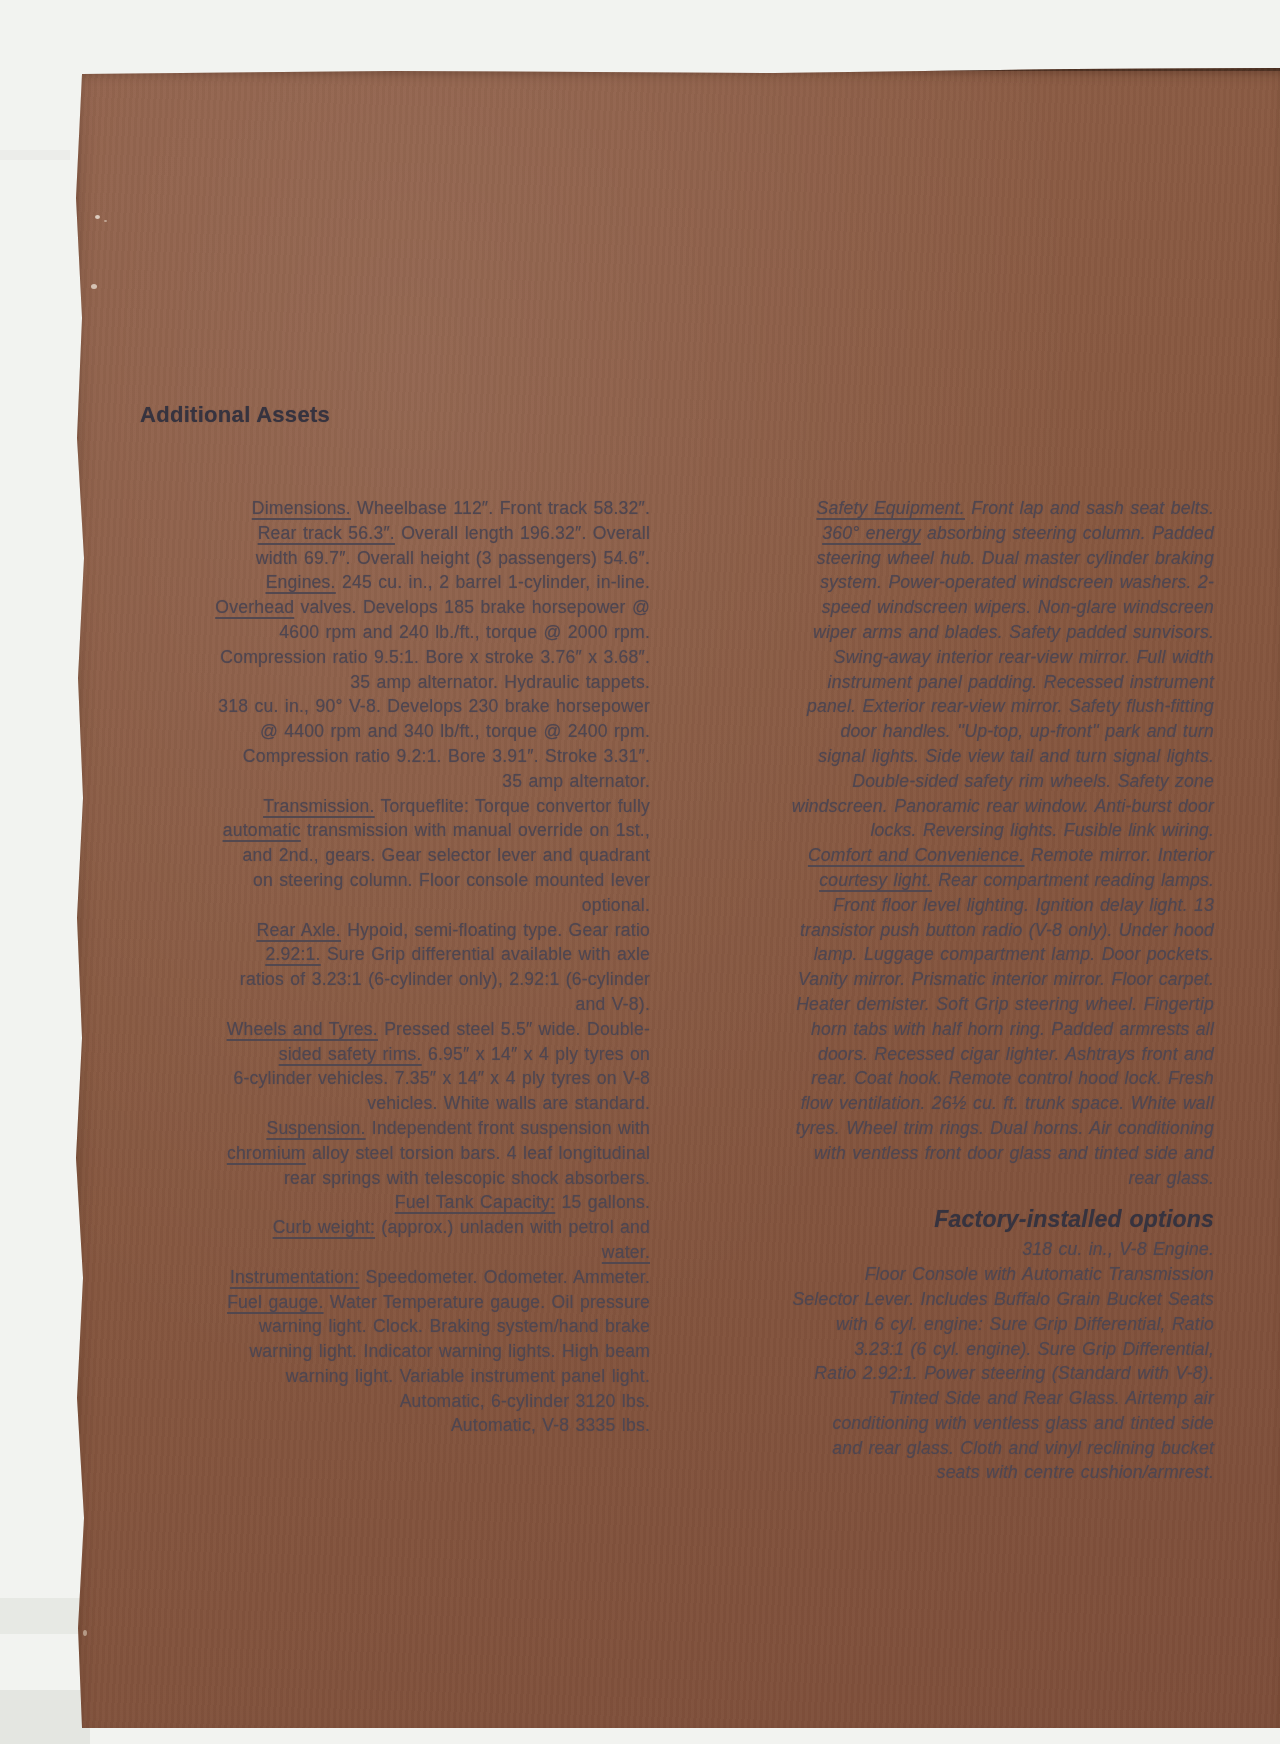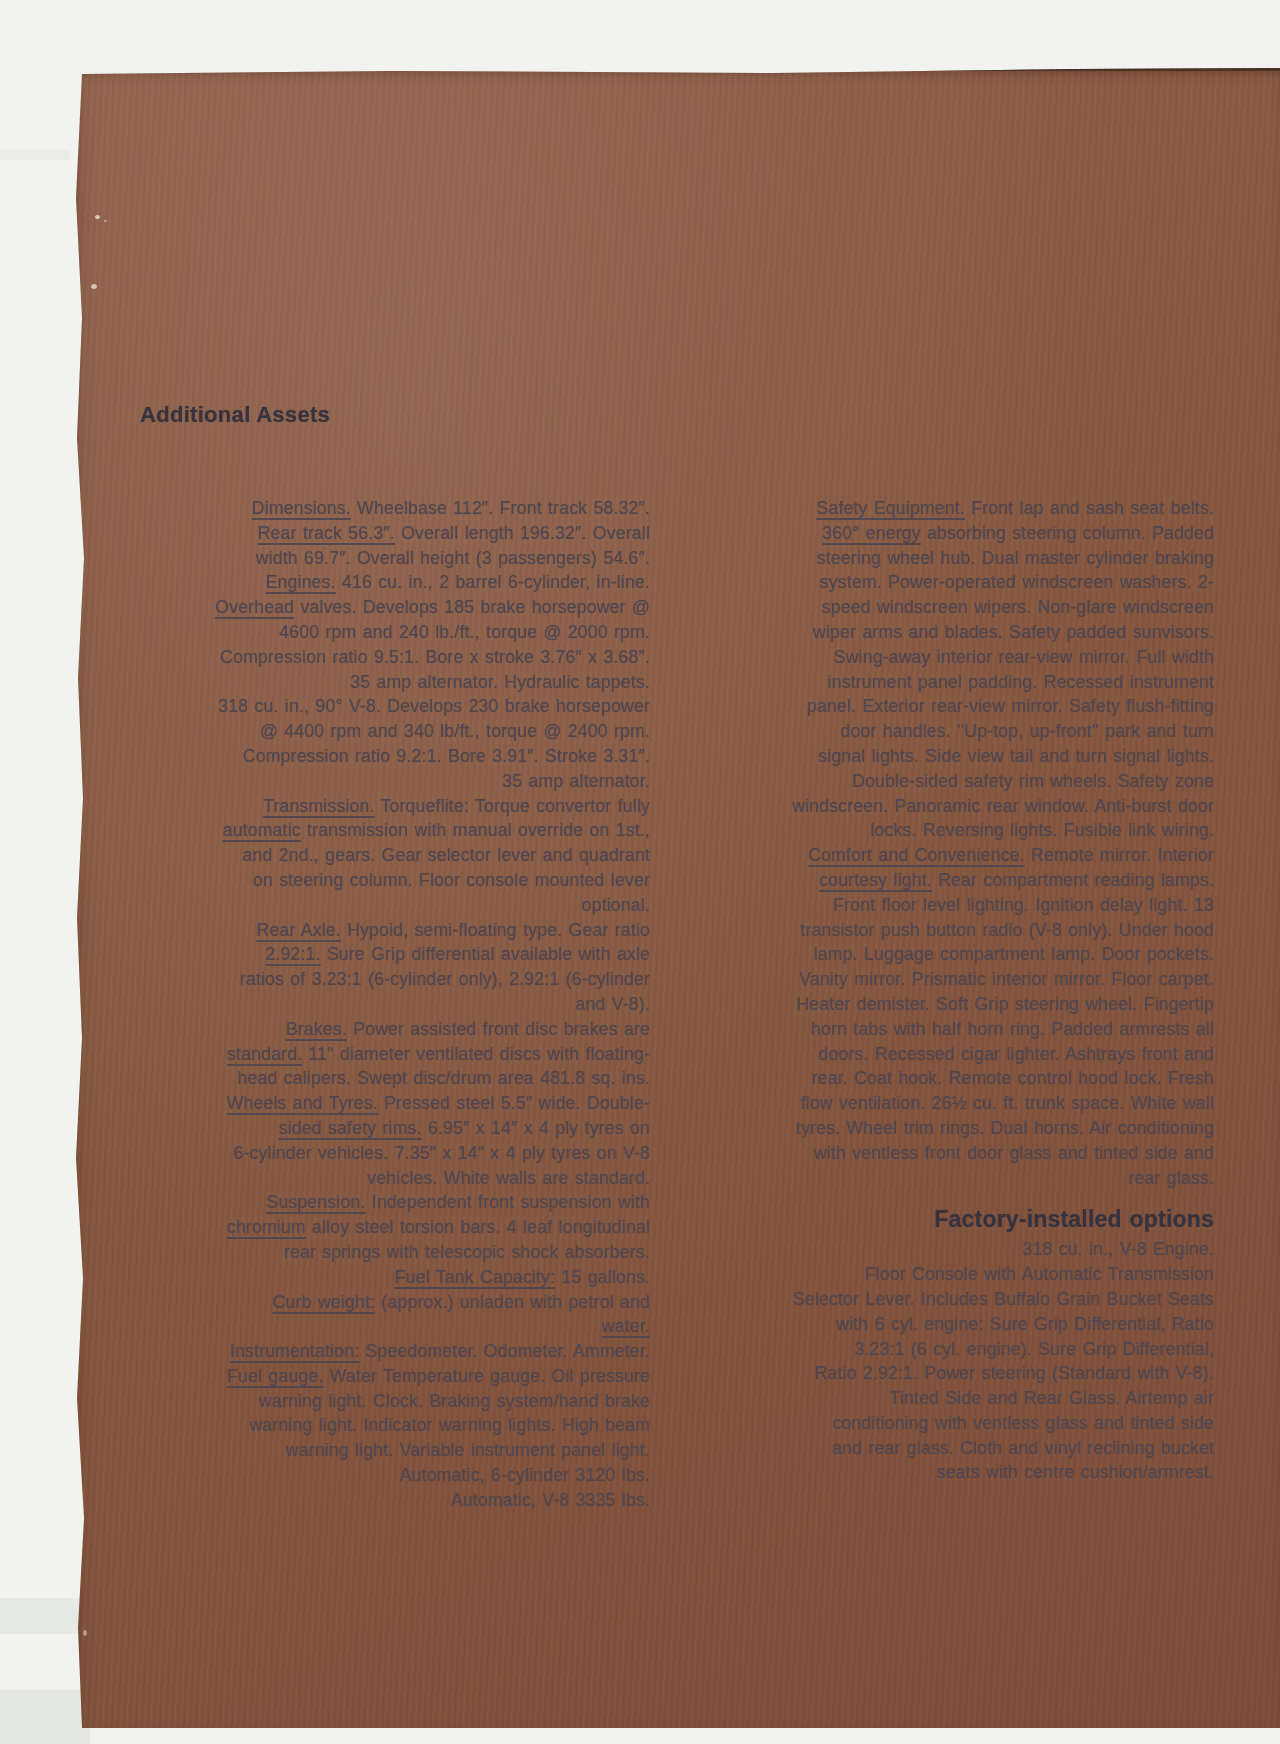--- a/index.html
+++ b/index.html
@@ -57,21 +57,21 @@
     text-shadow: 0 0 1px rgba(54,51,63,0.6);
   }
   .column {
     position: absolute; top: 428px; width: 510px;
     font-size: 17.6px; line-height: 24.8px;
     letter-spacing: 0.2px; word-spacing: 1.2px;
     color: var(--ink, #4f4650);
     text-shadow: 0 0 1px rgba(79,70,80,0.55);
   }
   .column-left  { left: 66px; }
-  .column-right { left: 630px; }
+  .column-right { left: 630px; font-style: italic; }
   .spec { margin: 0; white-space: pre-line; }
   .u {
     text-decoration: underline;
     text-decoration-thickness: 1.5px;
     text-underline-offset: 4px;
     text-decoration-color: rgba(79,70,80,0.85);
     margin-top: 32px;
   }
   .subheading {
     margin: 15px 0 4px 0;
@@ -96,41 +96,38 @@
   <div class="fleck fleck-b"></div>
   <div class="fleck fleck-c"></div>
   <div class="fleck fleck-d"></div>
 
   <h1 class="page-title">Additional Assets</h1>
 
   <div class="column column-left">
       <p class="spec"><span class="u">Dimensions.</span><span> Wheelbase 112″. Front track 58.32″.
 </span><span class="u">Rear track 56.3″.</span><span> Overall length 196.32″. Overall
 width 69.7″. Overall height (3 passengers) 54.6″.</span></p>
-      <p class="spec"><span class="u">Engines.</span><span> 416 cu. in., 2 barrel 6-cylinder, in-line.
+      <p class="spec"><span class="u">Engines.</span><span> 245 cu. in., 2 barrel 1-cylinder, in-line.
 </span><span class="u">Overhead</span><span> valves. Develops 185 brake horsepower @
 4600 rpm and 240 lb./ft., torque @ 2000 rpm.
 Compression ratio 9.5:1. Bore x stroke 3.76″ x 3.68″.
 35 amp alternator. Hydraulic tappets.</span></p>
       <p class="spec"><span>318 cu. in., 90° V-8. Develops 230 brake horsepower
 @ 4400 rpm and 340 lb/ft., torque @ 2400 rpm.
 Compression ratio 9.2:1. Bore 3.91″. Stroke 3.31″.
 35 amp alternator.</span></p>
       <p class="spec"><span class="u">Transmission.</span><span> Torqueflite: Torque convertor fully
 </span><span class="u">automatic</span><span> transmission with manual override on 1st.,
 and 2nd., gears. Gear selector lever and quadrant
 on steering column. Floor console mounted lever
 optional.</span></p>
       <p class="spec"><span class="u">Rear Axle.</span><span> Hypoid, semi-floating type. Gear ratio
 </span><span class="u">2.92:1.</span><span> Sure Grip differential available with axle
 ratios of 3.23:1 (6-cylinder only), 2.92:1 (6-cylinder
 and V-8).</span></p>
-      <p class="spec"><span class="u">Brakes.</span><span> Power assisted front disc brakes are
-</span><span class="u">standard.</span><span> 11″ diameter ventilated discs with floating-
-head calipers. Swept disc/drum area 481.8 sq. ins.</span></p>
       <p class="spec"><span class="u">Wheels and Tyres.</span><span> Pressed steel 5.5″ wide. Double-
 </span><span class="u">sided safety rims.</span><span> 6.95″ x 14″ x 4 ply tyres on
 6-cylinder vehicles. 7.35″ x 14″ x 4 ply tyres on V-8
 vehicles. White walls are standard.</span></p>
       <p class="spec"><span class="u">Suspension.</span><span> Independent front suspension with
 </span><span class="u">chromium</span><span> alloy steel torsion bars. 4 leaf longitudinal
 rear springs with telescopic shock absorbers.</span></p>
       <p class="spec"><span class="u">Fuel Tank Capacity:</span><span> 15 gallons.</span></p>
       <p class="spec"><span class="u">Curb weight:</span><span> (approx.) unladen with petrol and
 </span><span class="u">water.</span></p>

